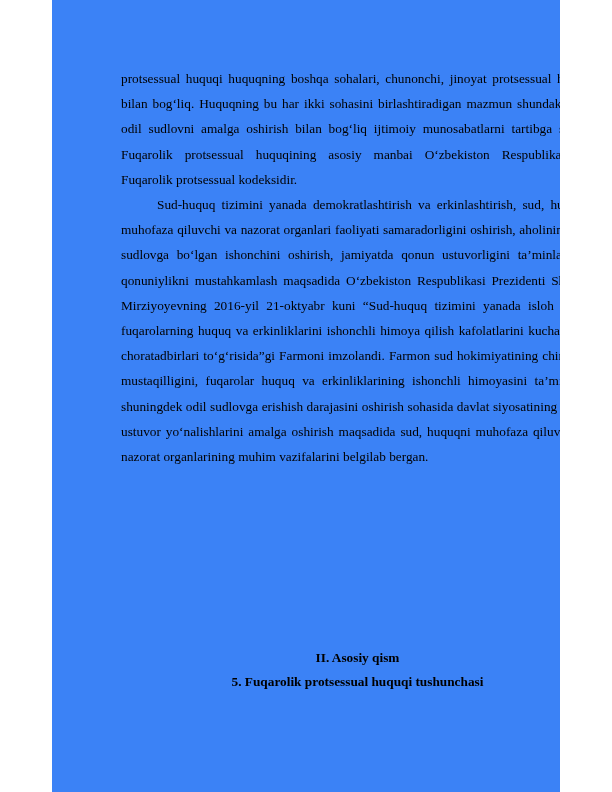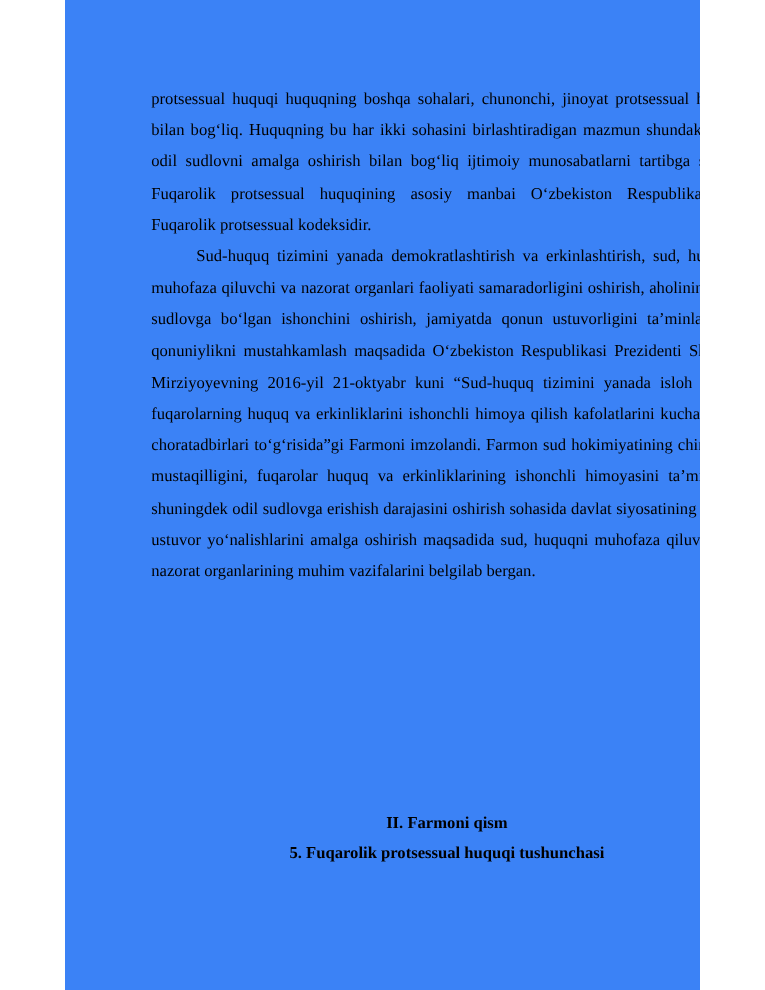--- a/index.html
+++ b/index.html
@@ -74,19 +74,19 @@
   <div class="text-column">
 
     <p class="body-paragraph">protsessual huquqi huquqning boshqa sohalari, chunonchi, jinoyat protsessual huquqi bilan bogʻliq. Huquqning bu har ikki sohasini birlashtiradigan mazmun shundaki, ular odil sudlovni amalga oshirish bilan bogʻliq ijtimoiy munosabatlarni tartibga soladi. Fuqarolik protsessual huquqining asosiy manbai Oʻzbekiston Respublikasining Fuqarolik protsessual kodeksidir.</p>
 
     <p class="body-paragraph indented">Sud-huquq tizimini yanada demokratlashtirish va erkinlashtirish, sud, huquqni muhofaza qiluvchi va nazorat organlari faoliyati samaradorligini oshirish, aholining odil sudlovga boʻlgan ishonchini oshirish, jamiyatda qonun ustuvorligini ta’minlash va qonuniylikni mustahkamlash maqsadida Oʻzbekiston Respublikasi Prezidenti Shavkat Mirziyoyevning 2016-yil 21-oktyabr kuni “Sud-huquq tizimini yanada isloh qilish, fuqarolarning huquq va erkinliklarini ishonchli himoya qilish kafolatlarini kuchaytirish choratadbirlari toʻgʻrisida”gi Farmoni imzolandi. Farmon sud hokimiyatining chinakam mustaqilligini, fuqarolar huquq va erkinliklarining ishonchli himoyasini ta’minlash, shuningdek odil sudlovga erishish darajasini oshirish sohasida davlat siyosatining asosiy ustuvor yoʻnalishlarini amalga oshirish maqsadida sud, huquqni muhofaza qiluvchi va nazorat organlarining muhim vazifalarini belgilab bergan.</p>
 
   </div>
 
   <div class="headings">
 
-    <p class="heading section-title">II. Farmoni qism</p>
+    <p class="heading section-title">II. Asosiy qism</p>
 
     <p class="heading subsection-title">5. Fuqarolik protsessual huquqi tushunchasi</p>
 
   </div>
 
 </div>
 
 </body></html>

